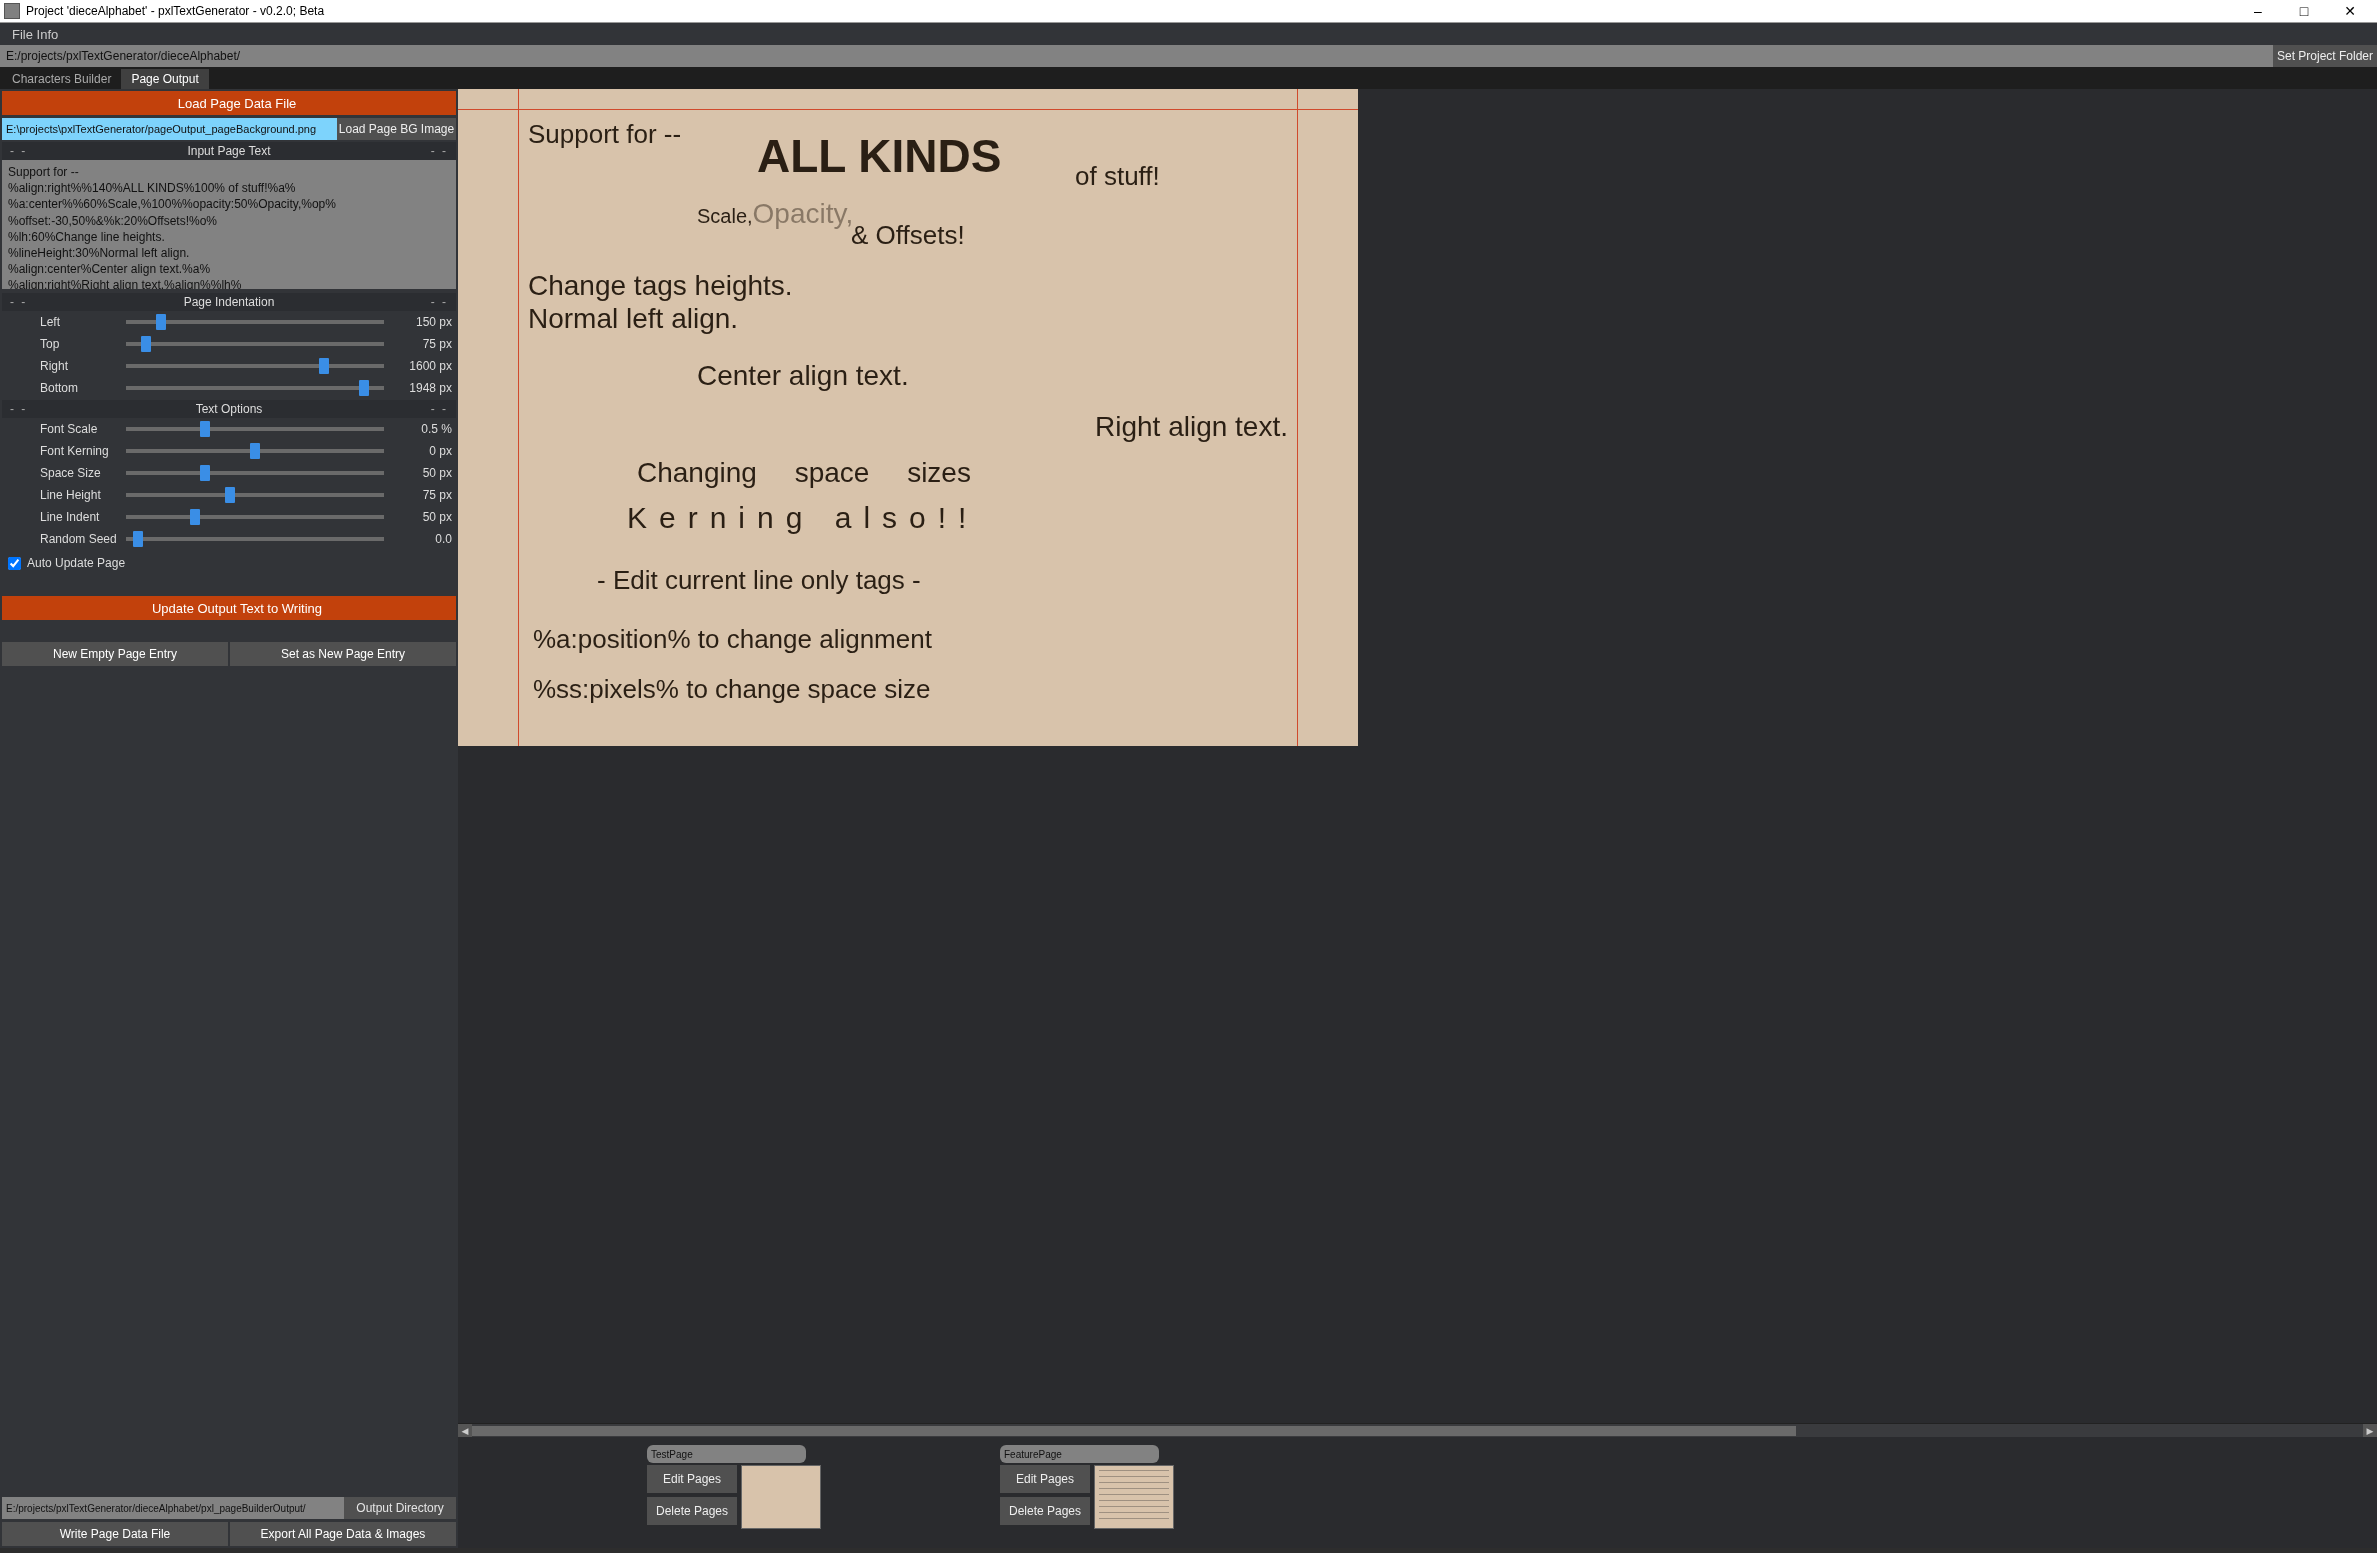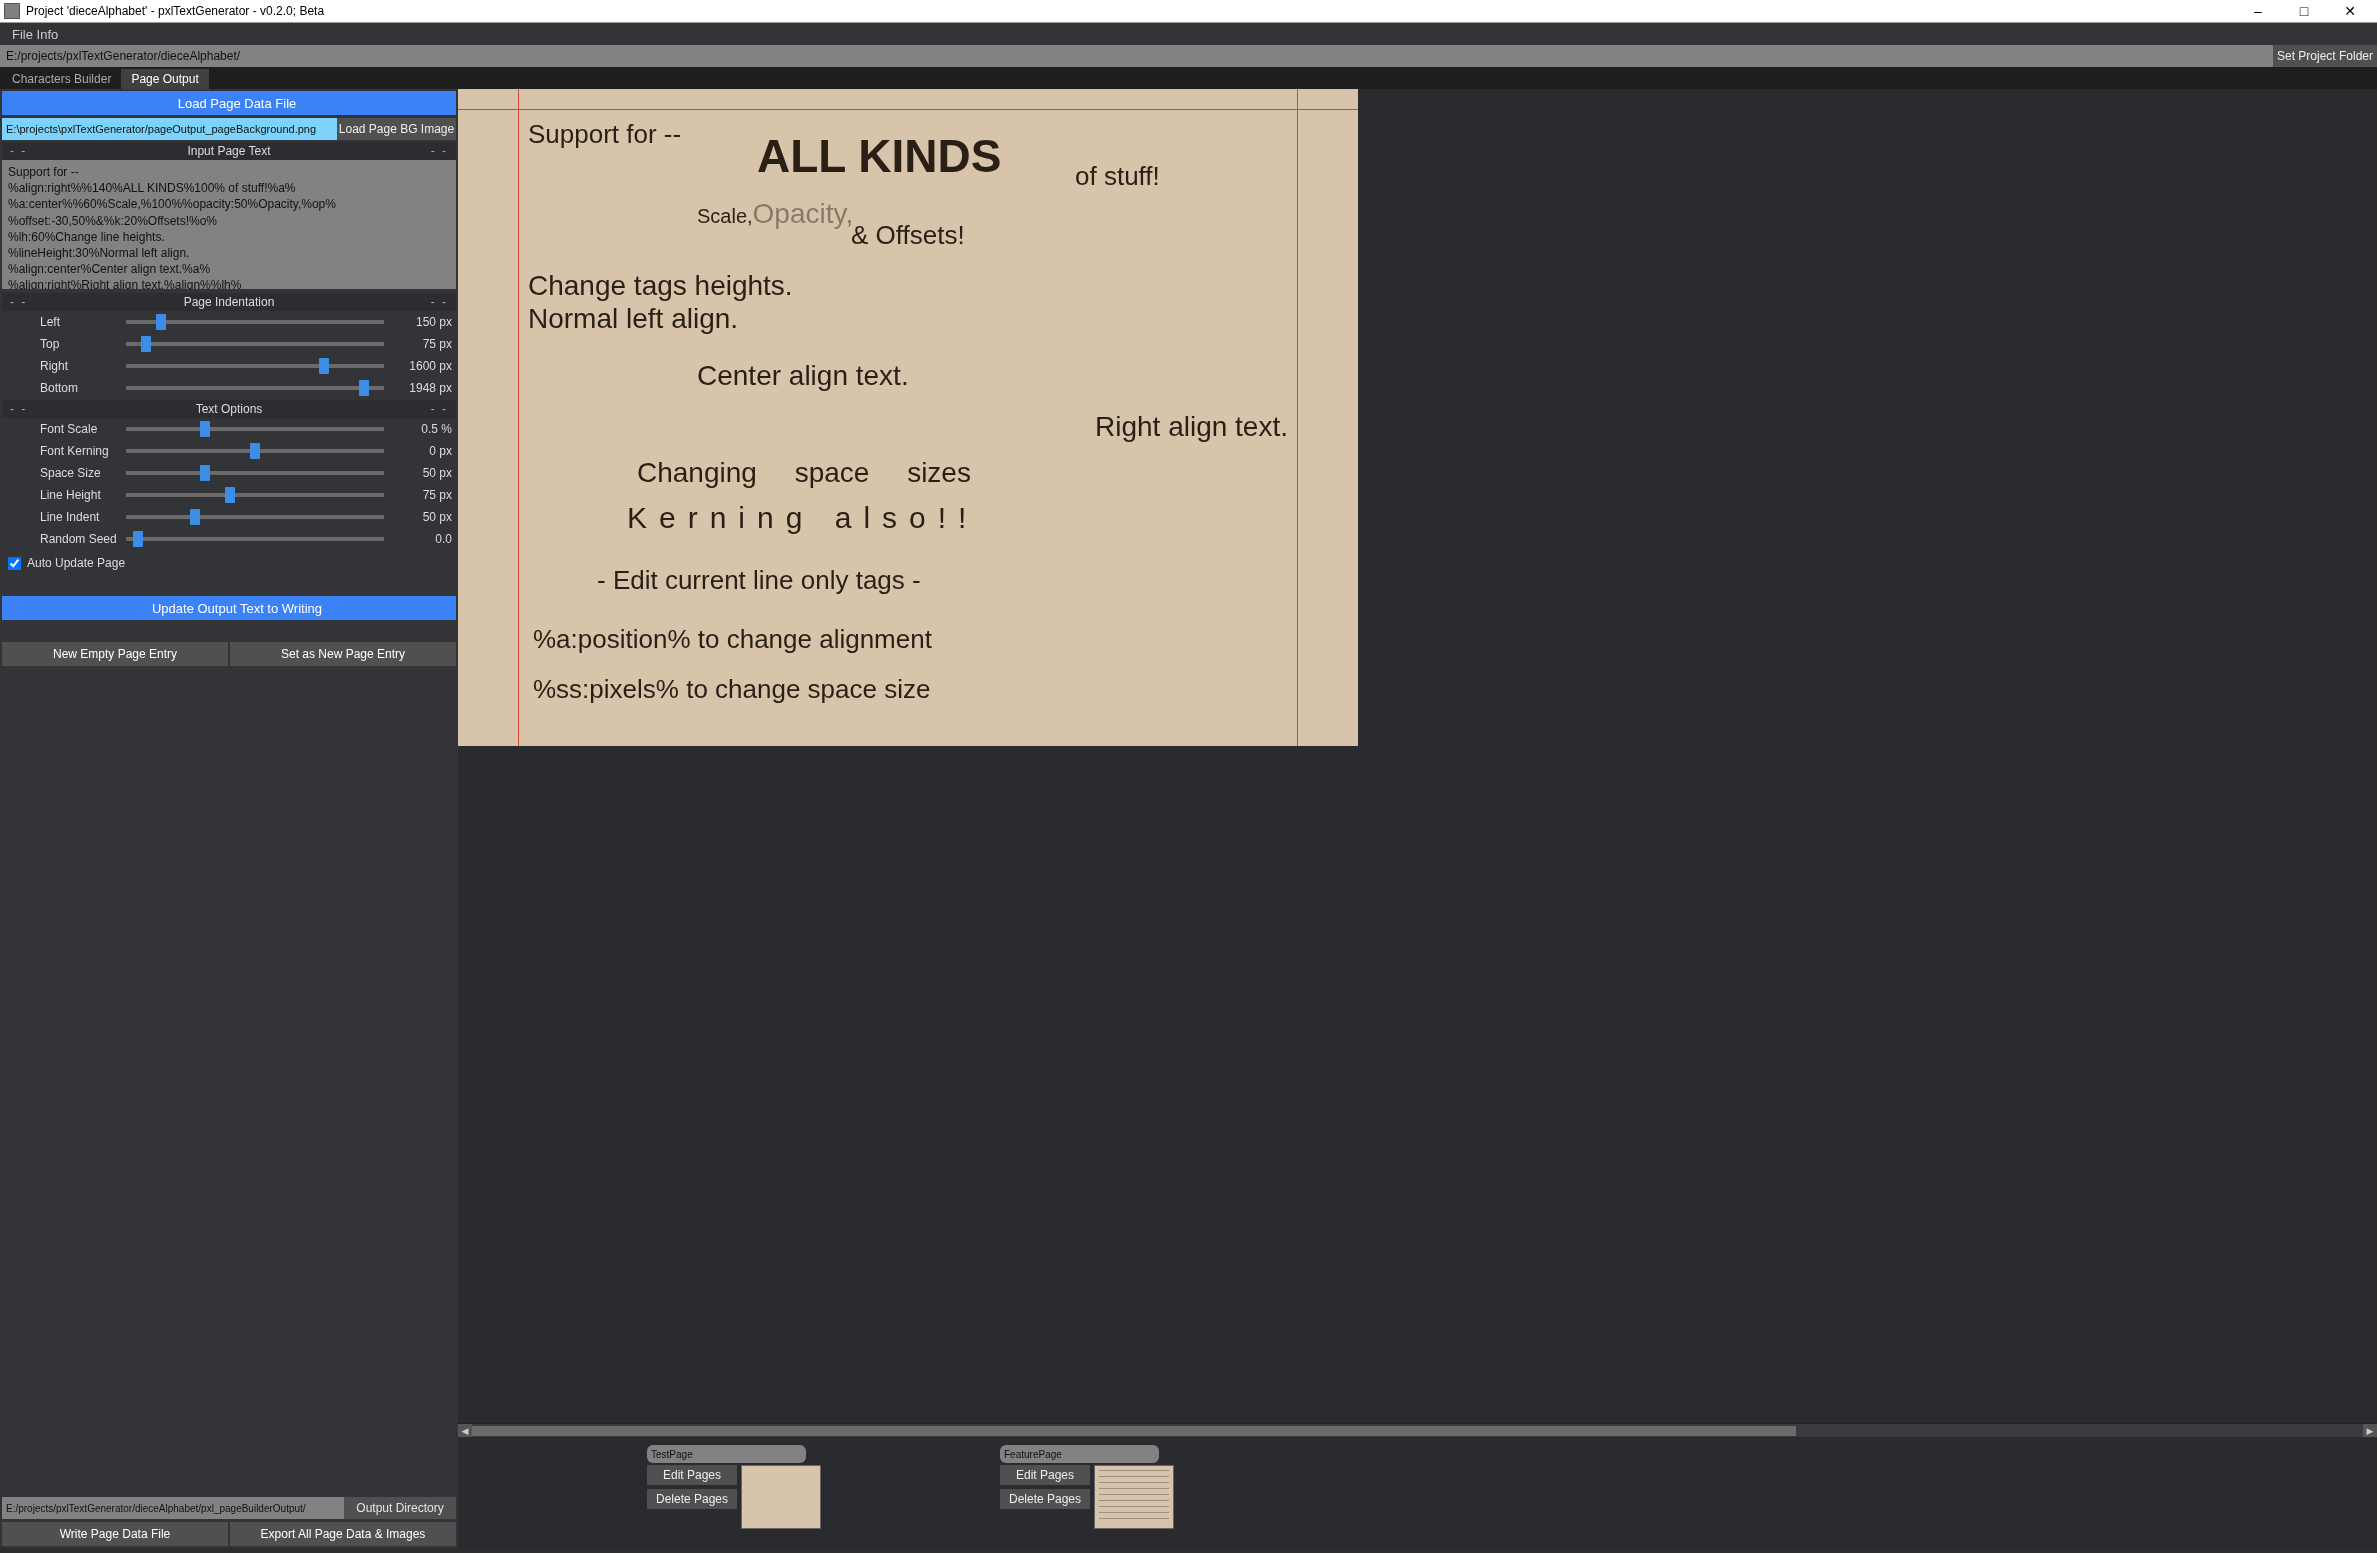--- a/index.html
+++ b/index.html
@@ -24,21 +24,21 @@
 
 .tabs-row { height: 22px; background: #1e1e1e; display: flex; align-items: flex-end; padding-left: 2px; }
 .tab { padding: 3px 10px; background: transparent; color: #aaa; font-size: 12px; cursor: pointer; }
 .tab.active { background: #404040; color: #fff; }
 
 
 .main-area { display: flex; height: calc(100% - 28px - 22px - 22px - 22px); }
 
 
 .left-panel { width: 458px; background: #323438; display: flex; flex-direction: column; overflow: hidden; }
-.btn-full { height: 24px; background: #3b82f6; color: #fff; border: none; font-size: 13px; cursor: pointer; margin: 2px; padding-left: 16px; }
+.btn-full { height: 24px; background: #c2410c; color: #fff; border: none; font-size: 13px; cursor: pointer; margin: 2px; padding-left: 16px; }
 
 .bg-image-row { display: flex; align-items: stretch; height: 22px; margin: 1px 2px; }
 .bg-image-row .bg-path { flex: 1; background: #7dd3fc; border: none; color: #111; font-size: 11px; padding: 0 4px; }
 .bg-image-row .bg-btn { width: 119px; background: #505050; color: #eee; border: none; font-size: 12px; cursor: pointer; }
 
 .section-header { height: 18px; background: #2b2d31; display: flex; align-items: center; justify-content: space-between; padding: 0 8px; font-size: 12px; color: #ddd; margin: 1px 2px 0 2px; }
 .section-header .dashes { color: #aaa; letter-spacing: 2px; }
 .section-header .title { flex: 1; text-align: center; }
 
 .textarea-wrap { margin: 0 2px; }
@@ -94,21 +94,21 @@
 .hscroll .thumb { height: 10px; background: #6a6a6a; }
 .hscroll .arrow { width: 14px; height: 14px; background: #555; display: flex; align-items: center; justify-content: center; font-size: 9px; color: #ccc; }
 .hscroll .track { flex: 1; display: flex; }
 
 
 .pages-strip { height: 111px; background: #2a2b2e; display: flex; align-items: flex-start; padding: 8px 0 0 189px; gap: 179px; }
 .page-card { display: flex; flex-direction: column; }
 .page-card .header { width: 159px; height: 18px; background: #828282; color: #111; font-size: 10px; padding: 2px 4px; display: flex; align-items: center; border-radius: 6px; }
 .page-card .body { display: flex; gap: 4px; margin-top: 2px; }
 .page-card .btns { display: flex; flex-direction: column; gap: 4px; }
-.page-card .btns button { width: 90px; height: 20px; background: #505050; color: #eee; border: none; font-size: 12px; cursor: pointer; }
+.page-card .btns button { width: 90px; height: 28px; background: #505050; color: #eee; border: none; font-size: 12px; cursor: pointer; }
 .page-card .thumb { width: 80px; height: 64px; background: #d8c3ab; border: 1px solid #666; }
 .page-card .thumb.detail { background: #d8c3ab; position: relative; overflow: hidden; }
 .page-card .thumb.detail::before { content: ""; position: absolute; inset: 4px; background: repeating-linear-gradient(#333 0 1px, transparent 1px 6px); opacity: 0.35; }
 
 
 .preview-scroll::-webkit-scrollbar { width: 14px; height: 14px; }
 .preview-scroll::-webkit-scrollbar-track { background: #3a3b3e; }
 .preview-scroll::-webkit-scrollbar-thumb { background: #6a6a6a; }
 </style>
 </head>

